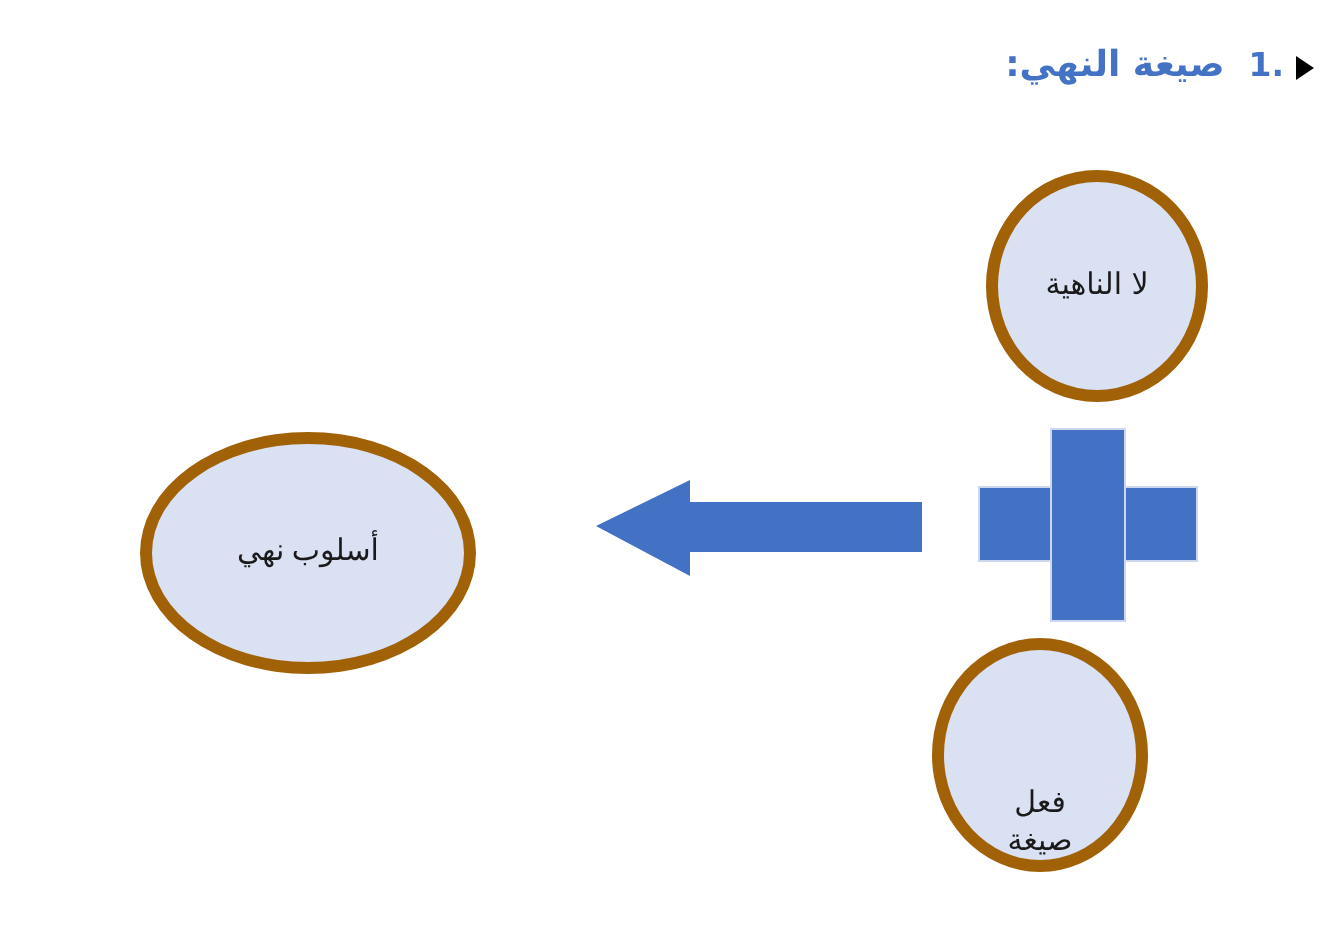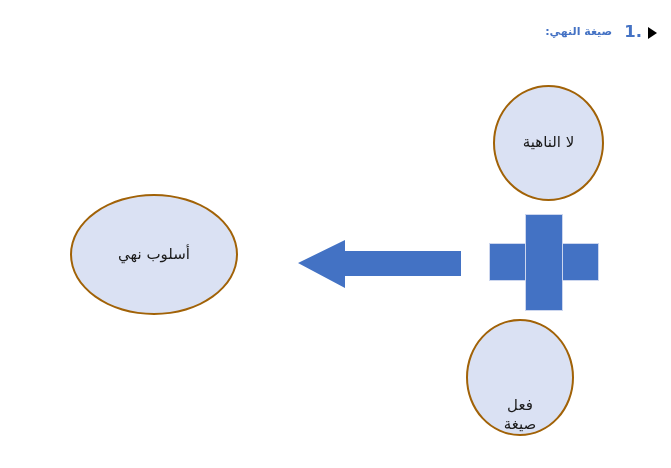--- a/index.html
+++ b/index.html
@@ -42,30 +42,30 @@
     top: 1px;
   }
   .heading-number {
     color: #4472C4;
     font-size: 16.5px;
     font-weight: bold;
     letter-spacing: 0;
   }
   .heading-text {
     color: #4472C4;
-    font-size: 11px;
+    font-size: 18px;
     font-weight: bold;
     padding-right: 6px;
   }
 
   
   .ellipse {
     position: absolute;
     background: #DAE1F3;
-    border: 2px solid #a16207;
+    border: 6px solid #a16207;
     border-radius: 50%;
     box-sizing: border-box;
     display: flex;
     align-items: center;
     justify-content: center;
     text-align: center;
     direction: rtl;
   }
   .ellipse .label {
     color: #1a1a1a;
@@ -83,23 +83,24 @@
   }
   #ellipse-fil-mudari {
     left: 466px;
     top: 319px;
     width: 108px;
     height: 117px;
     align-items: flex-end;
   }
   #ellipse-uslub-nahy {
     left: 70px;
-    top: 194px;
+    top: 216px;
     width: 168px;
     height: 121px;
+    font-family: Liberation Serif, serif;
   }
 
   
   #plus-sign {
     position: absolute;
     left: 489px;
     top: 214px;
     width: 110px;
     height: 97px;
   }

